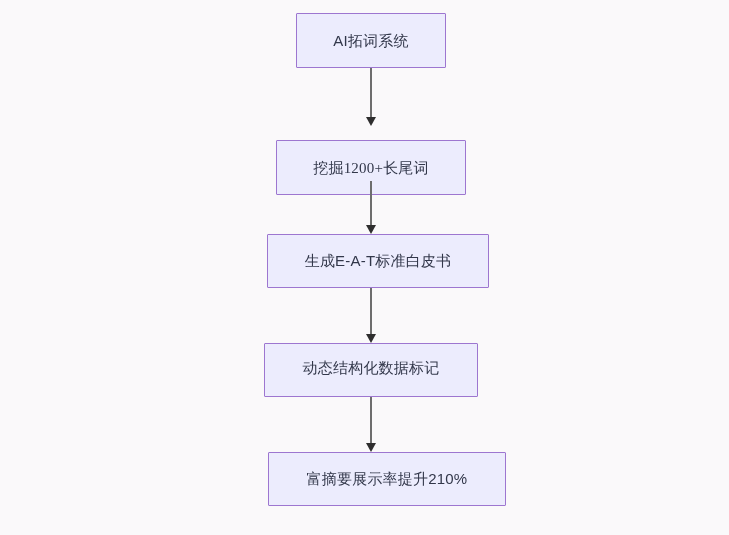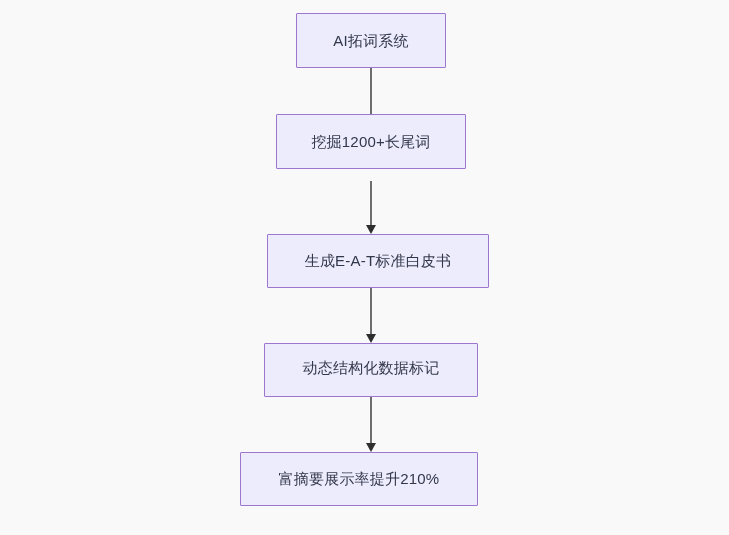--- a/index.html
+++ b/index.html
@@ -62,21 +62,21 @@
 
   <div class="node" style="left:296px; top:13px; width:150px; height:55px;">
     <span>AI拓词系统</span>
   </div>
 
   <div class="edge" style="left:371px; top:68px;">
     <div class="edge-line" style="height:49px;"></div>
     <div class="edge-head" style="top:49px;"></div>
   </div>
 
-  <div class="node" style="left:276px; top:114px; width:190px; height:55px;">
+  <div class="node" style="left:276px; top:140px; width:190px; height:55px;font-family:Liberation Serif, serif;">
     <span>挖掘1200+长尾词</span>
   </div>
 
   <div class="edge" style="left:371px; top:181px;">
     <div class="edge-line" style="height:44px;"></div>
     <div class="edge-head" style="top:44px;"></div>
   </div>
 
   <div class="node" style="left:261px; top:234px; width:222px; height:54px;margin-left:6px;">
     <span>生成E-A-T标准白皮书</span>
@@ -89,17 +89,17 @@
 
   <div class="node" style="left:264px; top:343px; width:214px; height:54px;font-family:Liberation Mono, monospace;">
     <span>动态结构化数据标记</span>
   </div>
 
   <div class="edge" style="left:371px; top:397px;">
     <div class="edge-line" style="height:46px;"></div>
     <div class="edge-head" style="top:46px;"></div>
   </div>
 
-  <div class="node" style="left:240px; top:452px; width:238px; height:54px;align-items:center;">
+  <div class="node" style="left:268px; top:452px; width:238px; height:54px;align-items:center;">
     <span>富摘要展示率提升210%</span>
   </div>
 
 </div>
 
 </body></html>

